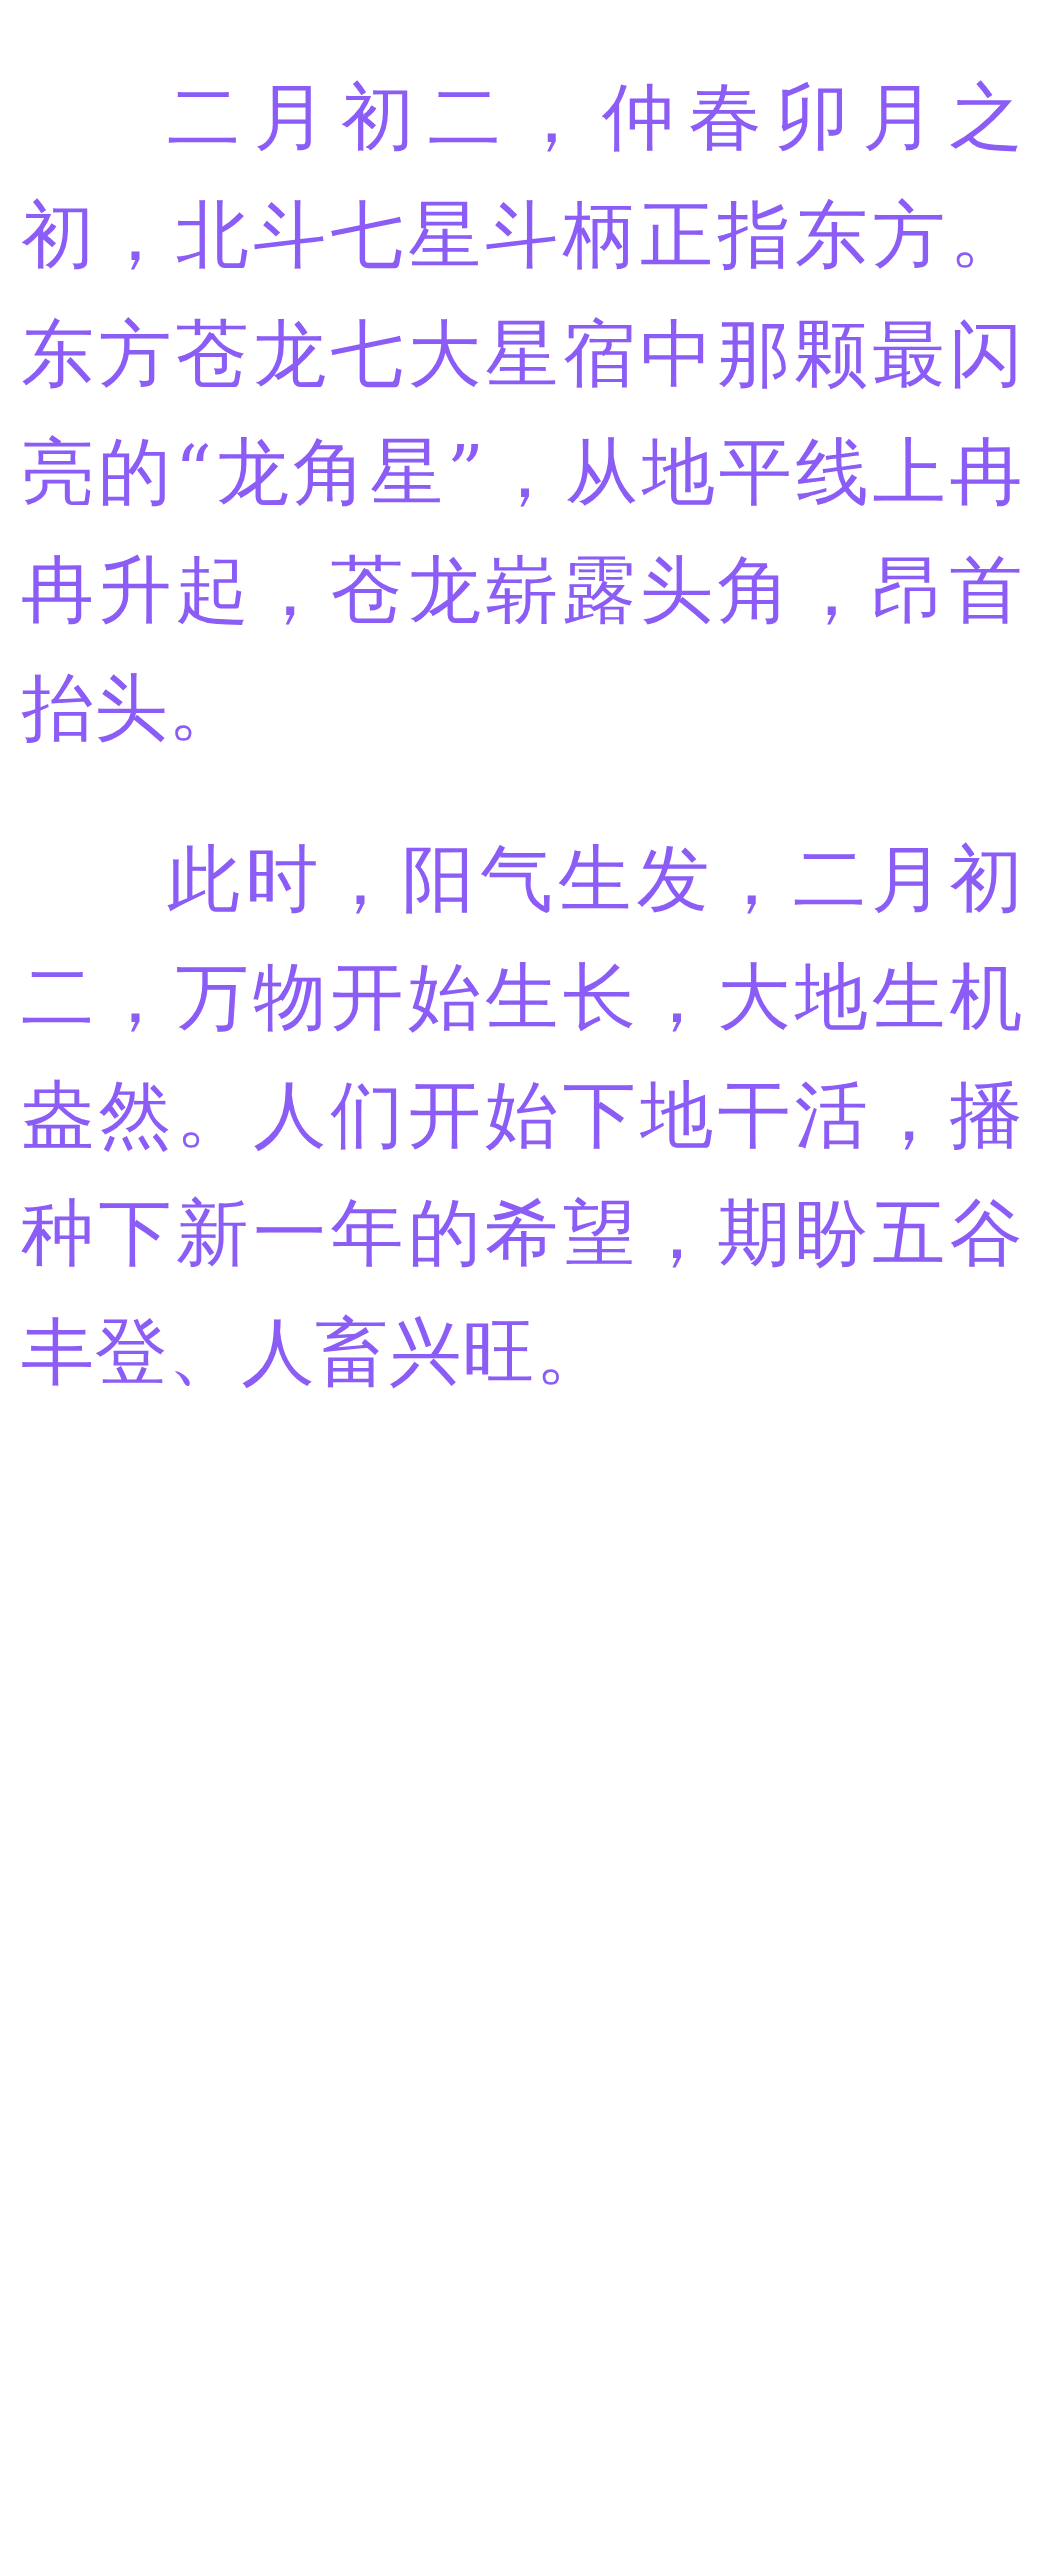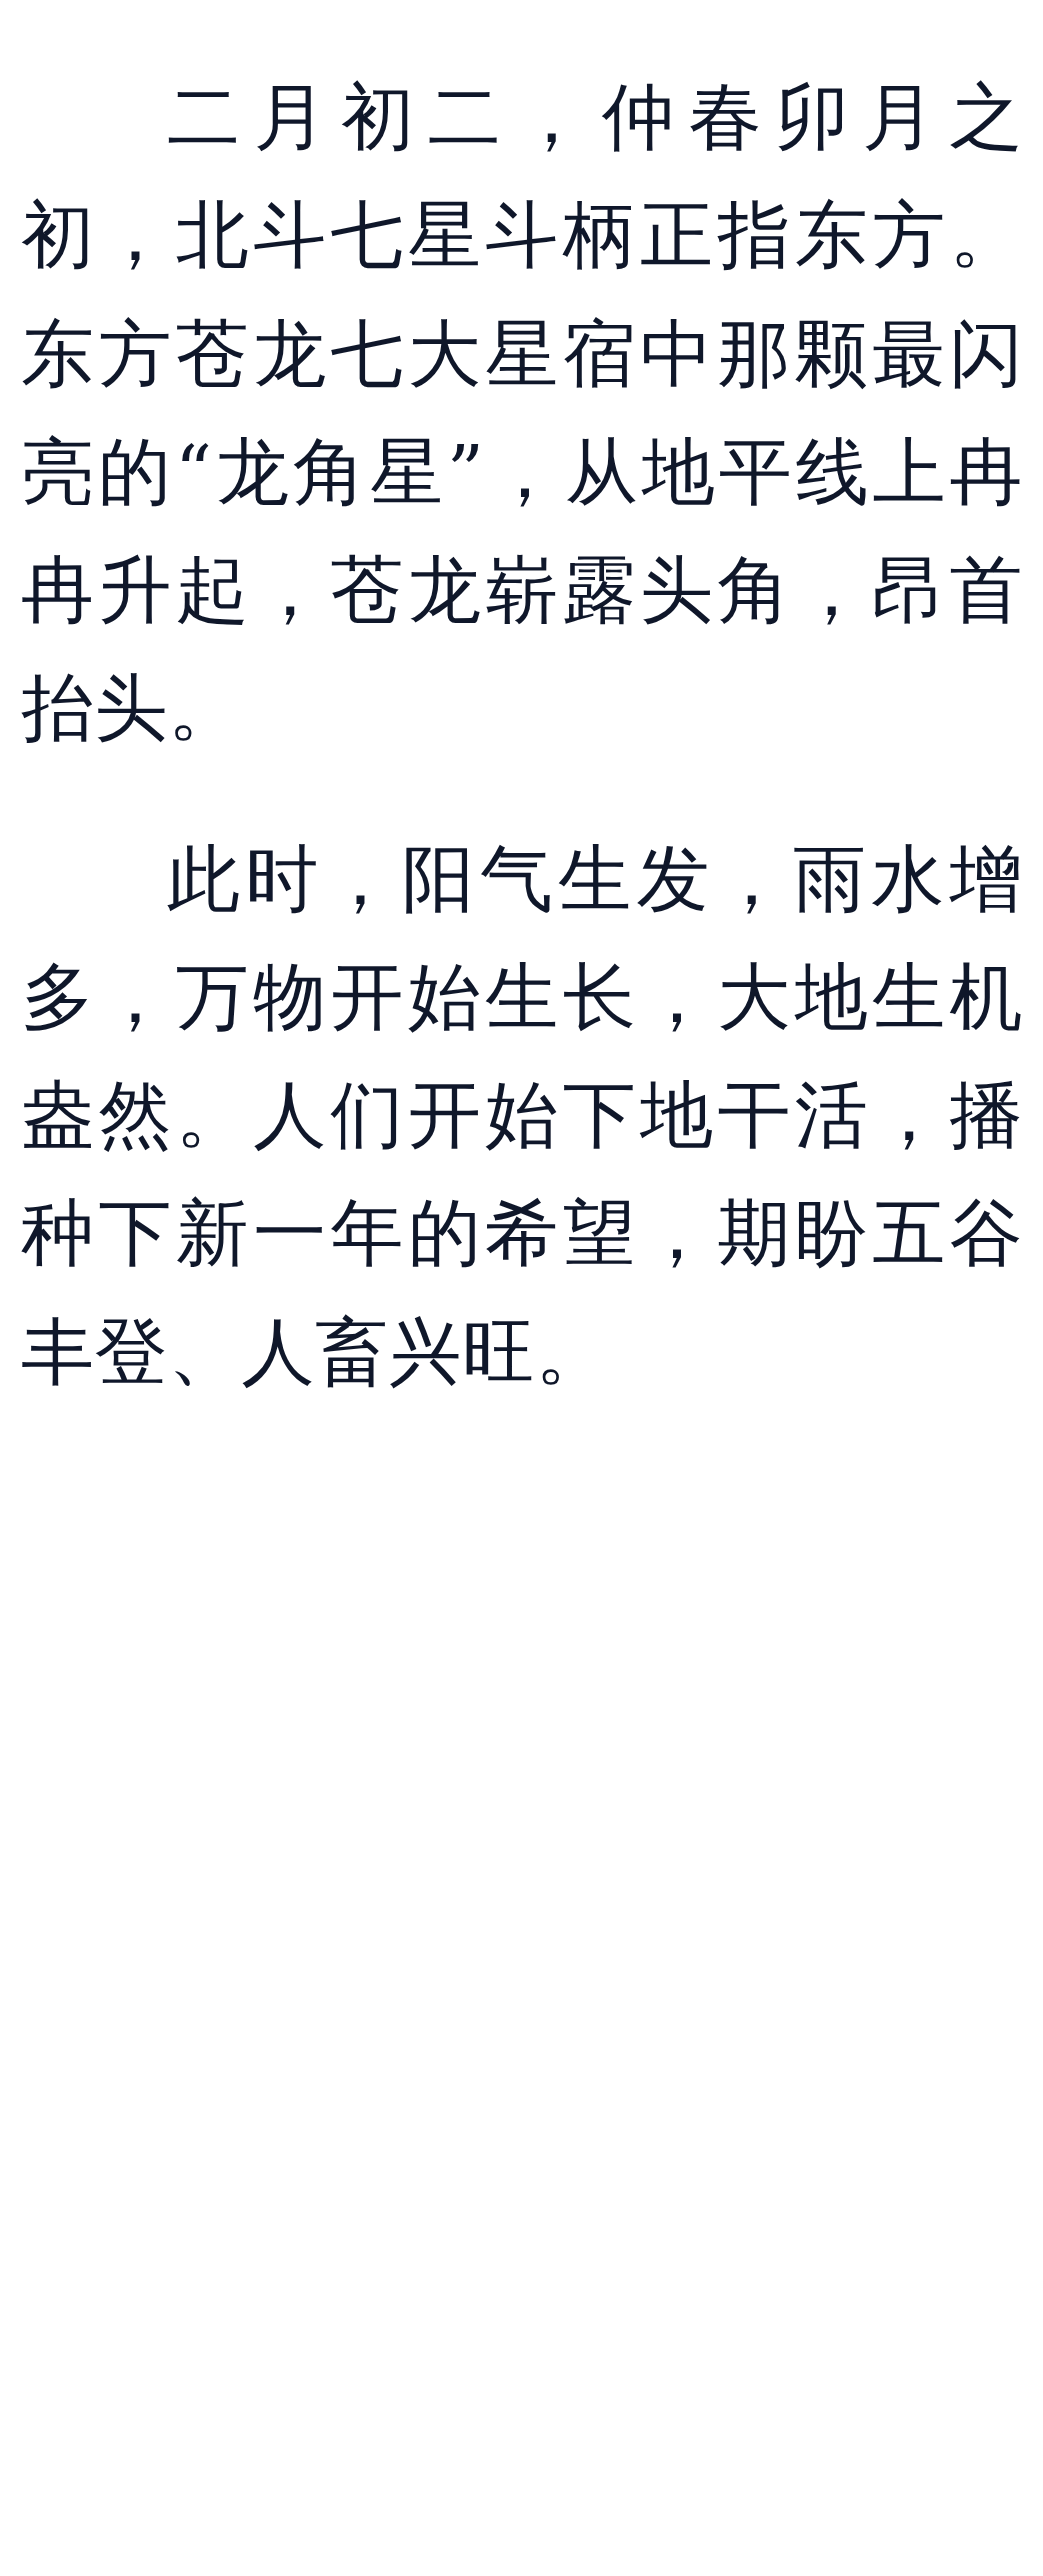--- a/index.html
+++ b/index.html
@@ -19,27 +19,27 @@
     padding: 58px 21px 39px 21px;
   }
   .para {
     font-size: 73px;
     line-height: 1.62;
     letter-spacing: 0.5px;
     margin: 0 0 52px 0;
     text-indent: 2em;
     text-align: justify;
     text-justify: inter-character;
-    color: #0f172a;
+    color: #8b5cf6;
     font-weight: 400;
   }
   .para:last-child {
     margin-bottom: 0;
   }
 </style>
 </head>
 <body>
 
 <div class="article">
   <p class="para">二月初二，仲春卯月之初，北斗七星斗柄正指东方。东方苍龙七大星宿中那颗最闪亮的“龙角星”，从地平线上冉冉升起，苍龙崭露头角，昂首抬头。</p>
-  <p class="para">此时，阳气生发，雨水增多，万物开始生长，大地生机盎然。人们开始下地干活，播种下新一年的希望，期盼五谷丰登、人畜兴旺。</p>
+  <p class="para">此时，阳气生发，二月初二，万物开始生长，大地生机盎然。人们开始下地干活，播种下新一年的希望，期盼五谷丰登、人畜兴旺。</p>
 </div>
 
 
 </body></html>

